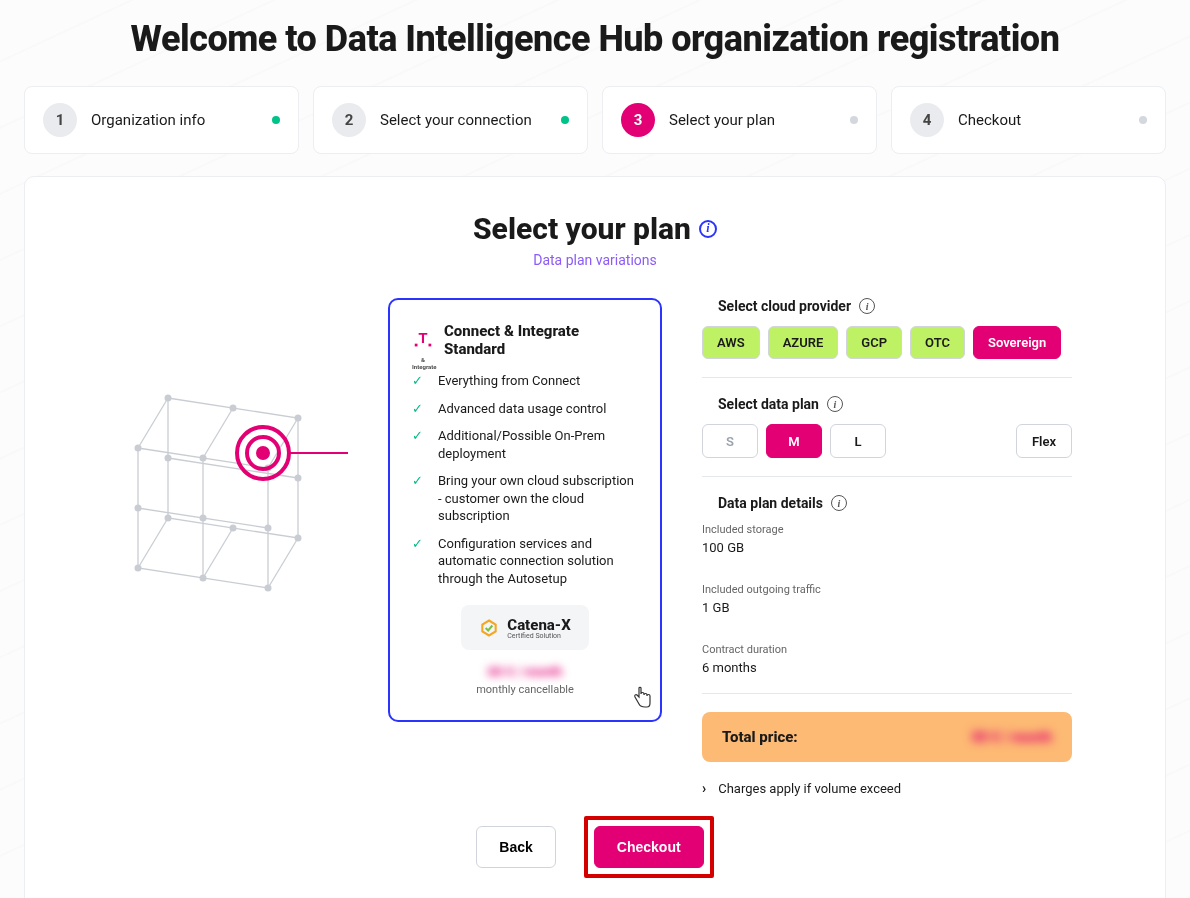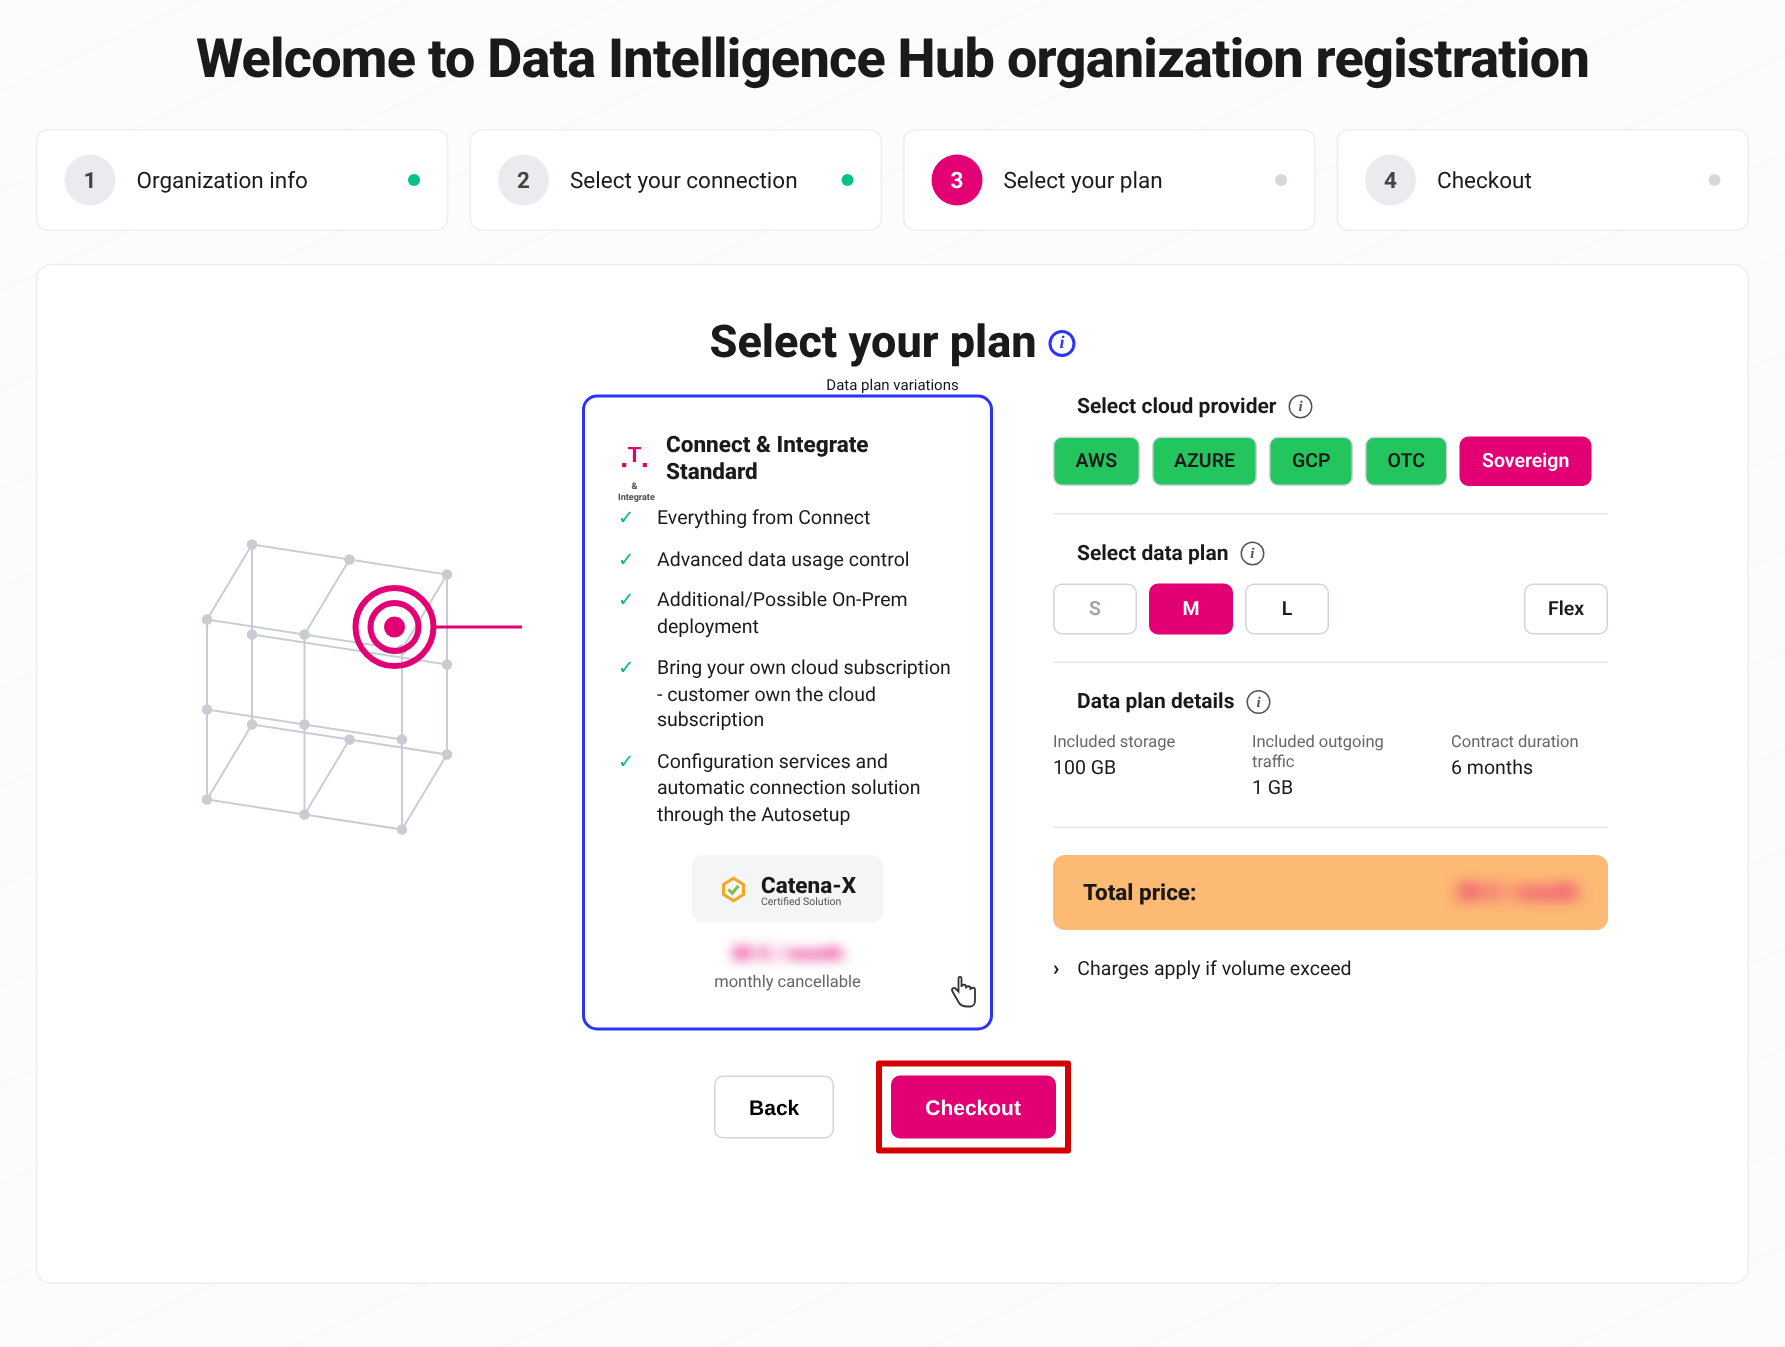--- a/index.html
+++ b/index.html
@@ -73,21 +73,21 @@
   }
   .section-title{
     text-align:center;
     font-size:30px;
     font-weight:800;
     margin:0 0 6px 0;
     display:flex;align-items:center;justify-content:center;gap:8px;
   }
   .section-sub{
     text-align:center;
-    color:#0f172a;font-size:10px;
+    color:#8b5cf6;font-size:14px;margin-bottom:30px;
   }
   .info-icon{
     display:inline-flex;align-items:center;justify-content:center;
     width:18px;height:18px;border:2px solid #2b33ff;border-radius:50%;
     color:#2b33ff;font-size:12px;font-weight:700;font-family:Georgia,serif;
     font-style:italic;
   }
   .info-icon.small{width:16px;height:16px;border:1.5px solid #555;color:#555;font-size:10px;}
   .content-row{
     display:flex;gap:40px;align-items:flex-start;justify-content:center;
@@ -127,36 +127,36 @@
   .catena-sub{font-size:7px;color:#555;display:block;margin-top:-2px;}
   .price{filter:blur(4px);color:var(--magenta);font-weight:700;text-align:center;font-size:13px;}
   .price-sub{text-align:center;font-size:11px;color:#666;margin-top:4px;}
   .cursor-hand{position:absolute;right:8px;bottom:8px;font-size:18px;color:#333;}
   
   .config{flex:0 0 370px;}
   .cfg-label{font-weight:700;font-size:14px;display:flex;align-items:center;gap:8px;margin-bottom:12px;margin-left:16px;}
   .pill-row{display:flex;gap:8px;margin-bottom:18px;flex-wrap:wrap;}
   .pill{
     border:1px solid var(--border);border-radius:6px;padding:8px 14px;
-    font-size:13px;font-weight:600;background:#22c55e;cursor:pointer;
+    font-size:13px;font-weight:600;background:#bef264;cursor:pointer;
     min-width:48px;text-align:center;
   }
   .pill.active{background:var(--magenta);color:#fff;border-color:var(--magenta);}
   .hr{height:1px;background:#e5e7eb;margin:6px 0 18px 0;}
   .plan-size-labels{display:flex;justify-content:space-between;font-size:11px;color:#666;margin-bottom:8px;}
   .plan-size-row{display:flex;justify-content:space-between;align-items:center;margin-bottom:18px;}
   .size-group{display:flex;gap:8px;}
   .size-pill{
     border:1px solid var(--border);border-radius:6px;width:56px;height:34px;
     display:flex;align-items:center;justify-content:center;font-size:13px;font-weight:600;
     background:#fff;cursor:pointer;
   }
   .size-pill.active{background:var(--magenta);color:#fff;border-color:var(--magenta);}
   .size-pill.muted{color:#9ca3af;}
-  .details-grid{display:flex;gap:28px;margin-bottom:18px;}
+  .details-grid{display:flex;gap:28px;margin-bottom:18px;flex-direction:column;}
   .detail-col{flex:1;}
   .detail-lbl{font-size:11px;color:#666;margin-bottom:4px;}
   .detail-val{font-size:13px;font-weight:400;}
   .total-bar{
     background:#fdba74;border-radius:8px;padding:16px 20px;
     display:flex;justify-content:space-between;align-items:center;margin-bottom:18px;
   }
   .total-label{font-weight:800;font-size:15px;}
   .total-price{filter:blur(5px);color:var(--magenta);font-weight:800;font-size:14px;}
   .charges-row{display:flex;align-items:center;gap:12px;font-size:13px;}

